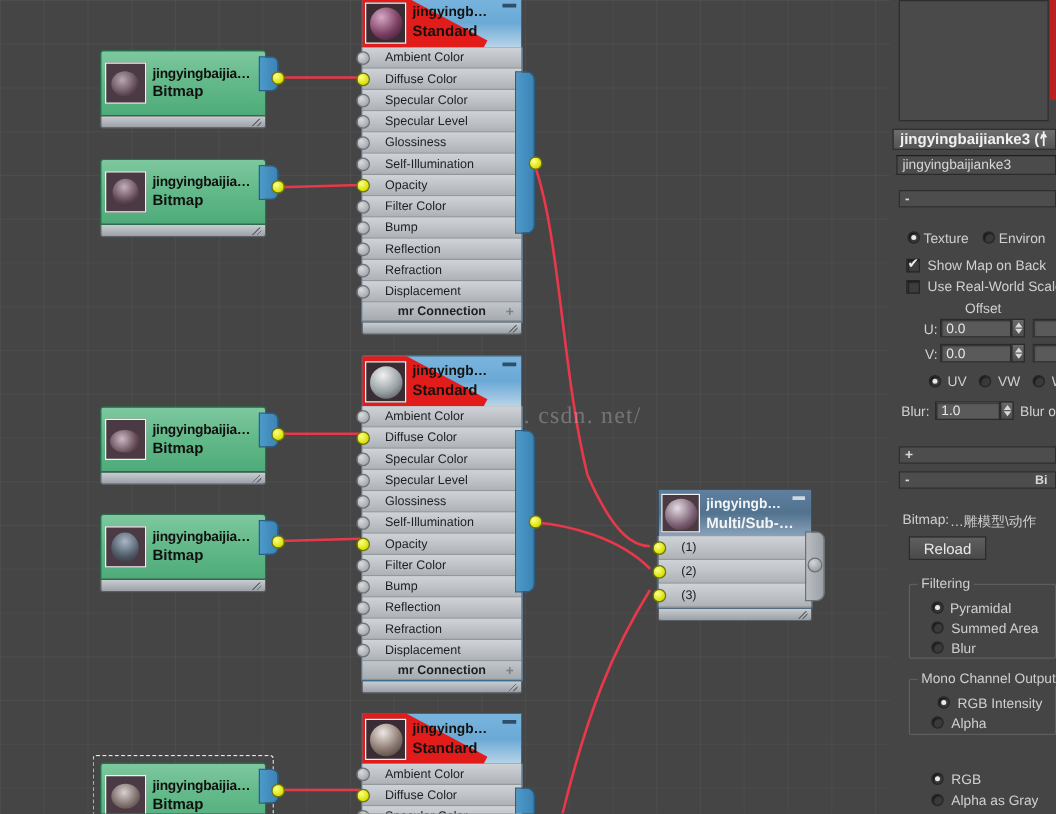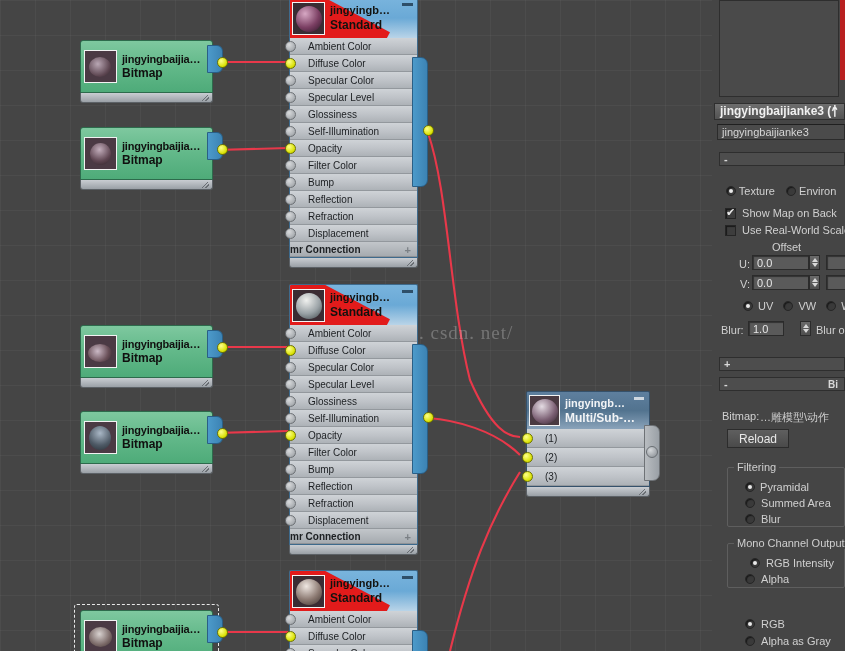--- a/index.html
+++ b/index.html
@@ -114,21 +114,21 @@
     border-radius: 50%;
     background: radial-gradient(circle at 35% 32%, #d8dadc, #a9adb1 70%, #8b8f93);
     border: 1px solid #6e7276;
   }
   .slot.on .knob {
     background: radial-gradient(circle at 35% 32%, #fdff8a, #d8e000 70%, #a9b000);
     border-color: #6f7400;
   }
   .mrrow {
     position: relative; height: 15px; display: flex; align-items: center;
-    justify-content: flex-start;
+    justify-content: center;
     background: linear-gradient(to bottom,#c2c6ca,#a6abb0);
     border-bottom: 1px solid #8e9297;
     font-size: 10px; font-weight: bold; color: #1c1f22;
   }
   .mrrow .plus {
     position: absolute; right: 6px; top: 2px; font-size: 11px; color: #7b8085; font-weight: bold;
   }
   .std-foot {
     height: 10px; background: linear-gradient(to bottom,#c9cdd2,#9aa0a6);
     border: 1px solid #5c6166; border-top: none; border-radius: 0 0 3px 3px;
@@ -610,21 +610,21 @@
   <div class="prow" style="left:743px; top:300px;">
     <span class="radio sel"></span>
     <span style="margin-left:2px;">UV</span>
     <span class="radio" style="margin-left:7px;"></span>
     <span style="margin-left:2px;">VW</span>
     <span class="radio" style="margin-left:7px;"></span>
     <span style="margin-left:2px;">W</span>
   </div>
 
   <div class="prow" style="left:721px; top:324px;">Blur:</div>
-  <div class="spin" style="left:748px; top:321px; width:36px;">1.0</div>
+  <div class="spin" style="left:748px; top:321px; width:52px;">1.0</div>
   <div class="arrows" style="left:800px; top:321px;"></div>
   <div class="prow" style="left:816px; top:324px;">Blur o</div>
 
   <div class="rollup" id="outbox">
     <span class="mk">+</span>
     <span class="rl"></span>
   </div>
 
   <div class="rollup" id="bitbox">
     <span class="mk">-</span>

